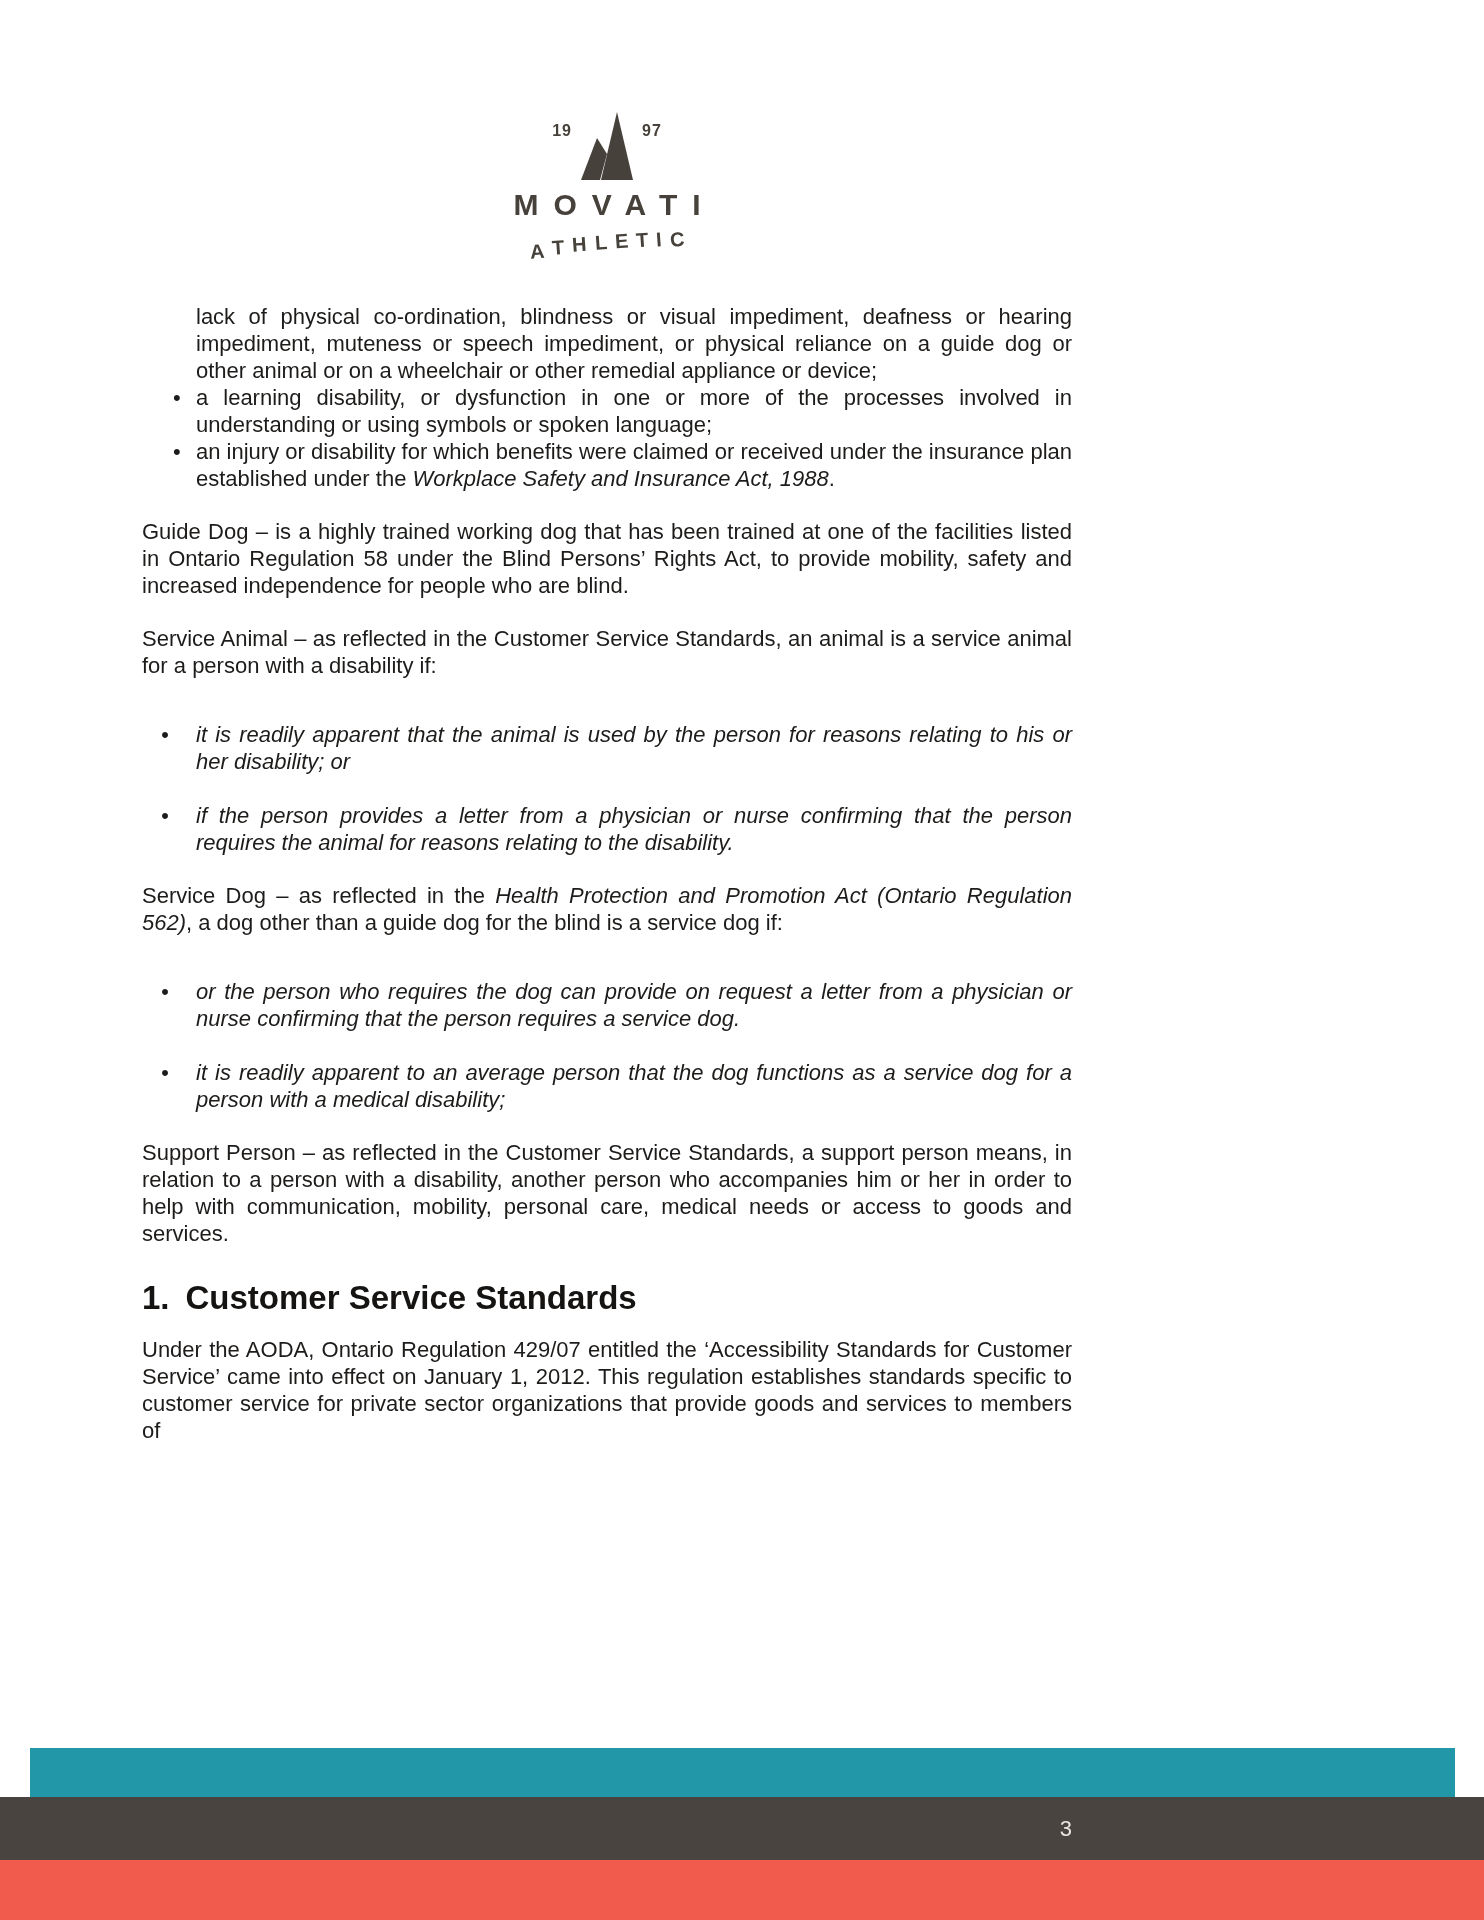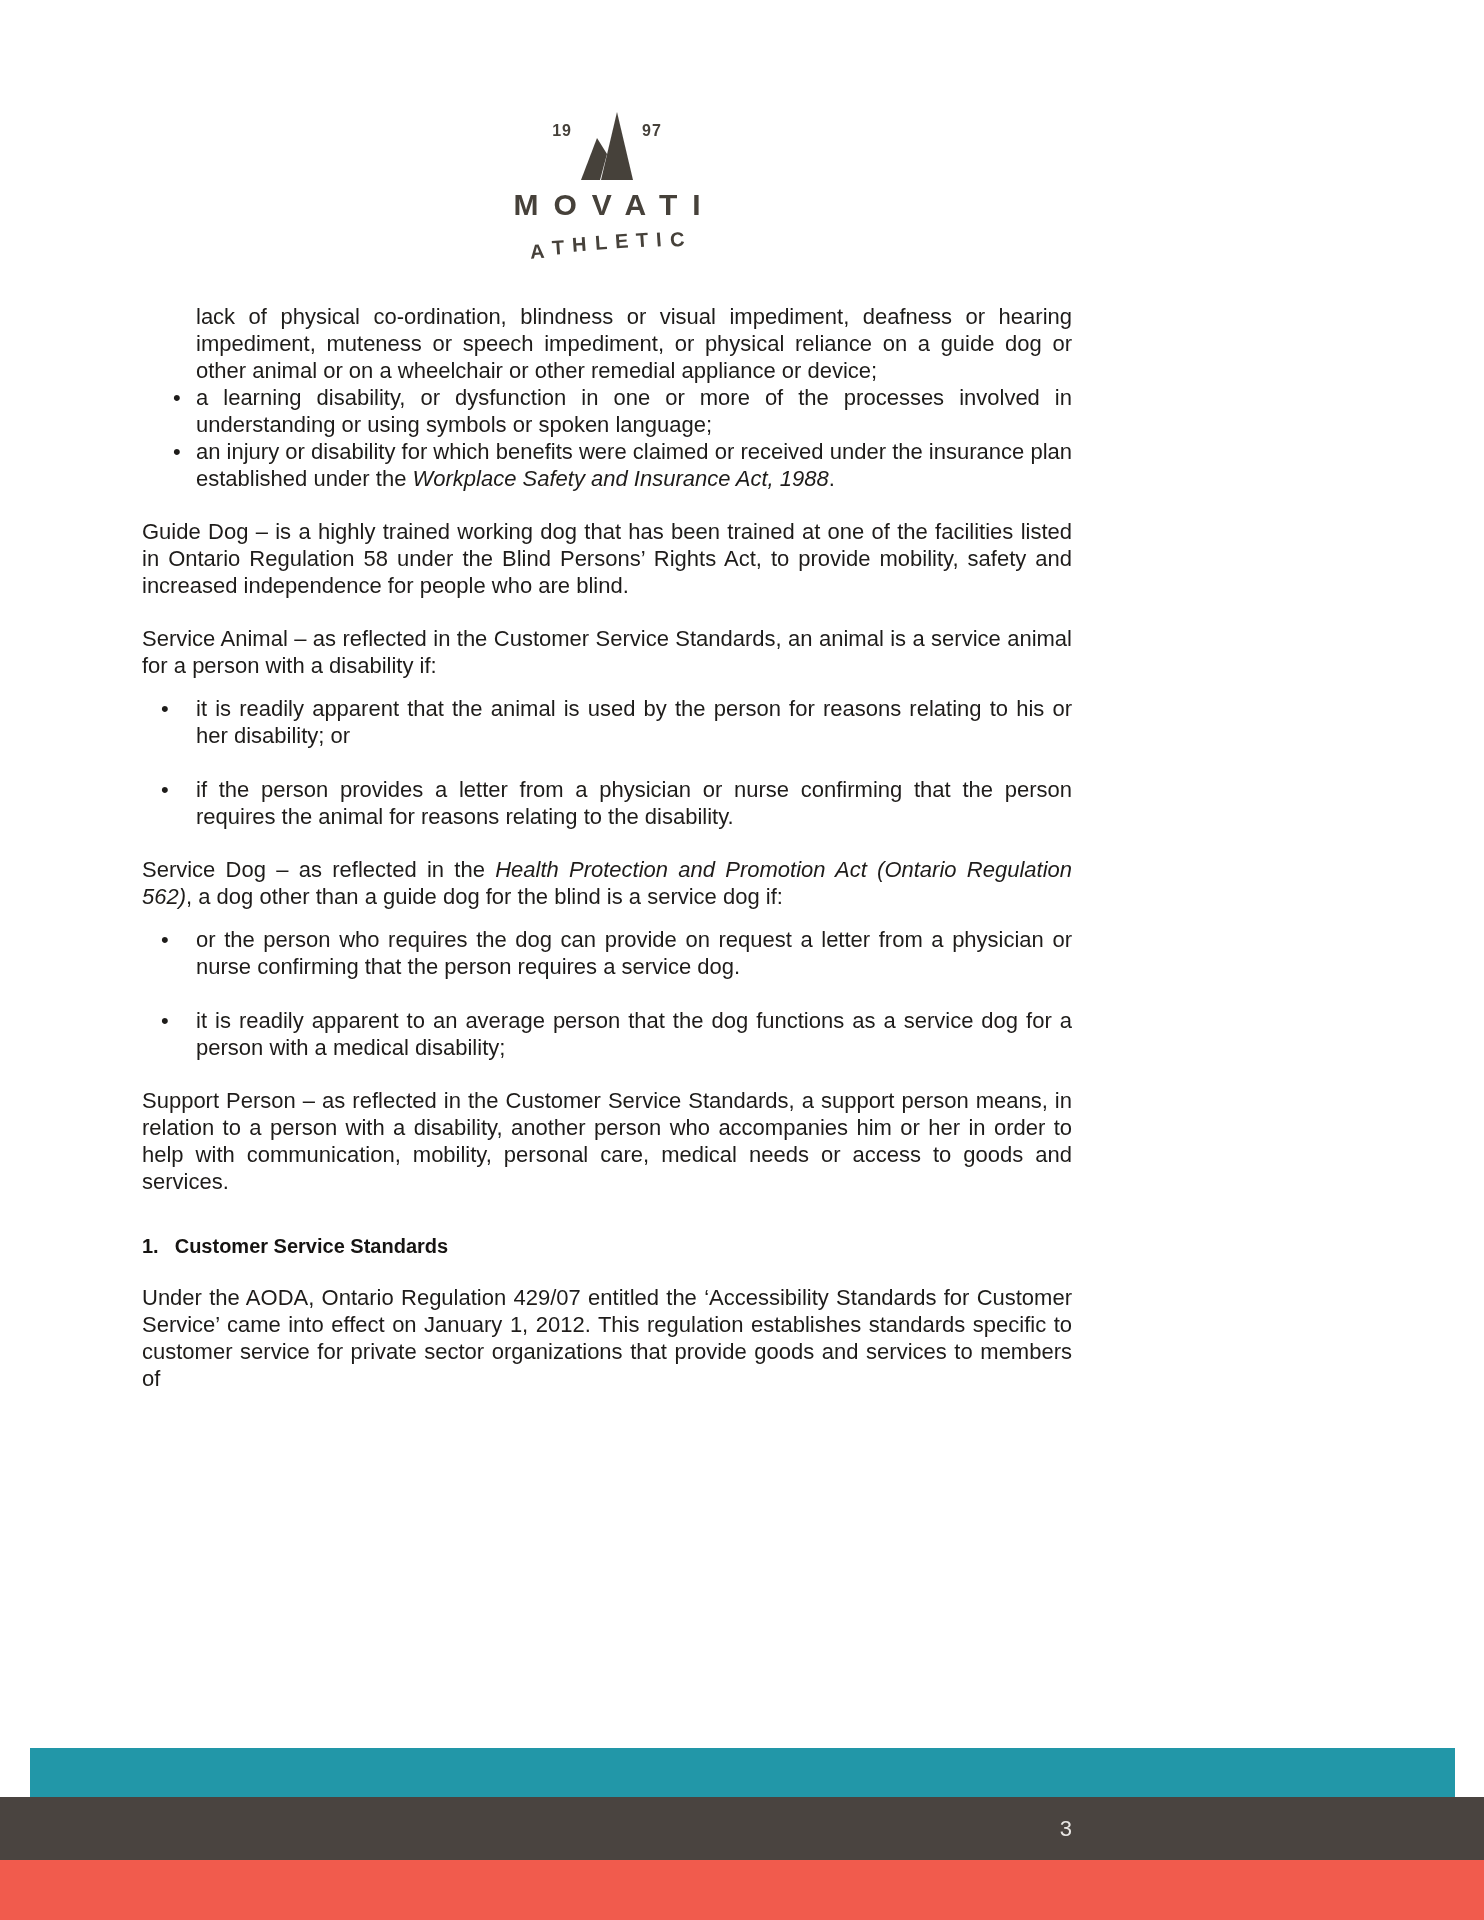--- a/index.html
+++ b/index.html
@@ -44,29 +44,29 @@
   .content {
     position: absolute; left: 142px; top: 303px; width: 930px;
     font-size: 22px; line-height: 27px; text-align: justify;
   }
   .block { margin-top: 26px; }
   .first-block { margin-top: 0; }
 
   .li { position: relative; padding-left: 54px; }
   .li::before { content: "\2022"; position: absolute; left: 31px; top: 0; }
   .li.no-bullet::before { content: none; }
-  .list-spaced { margin-top: 16px; }
+  .list-spaced { margin-top: 42px; font-style: italic; }
   .list-spaced .li::before { left: 19px; }
   .list-spaced .li + .li { margin-top: 27px; }
 
   em { font-style: italic; }
 
   .section-heading {
     margin-top: 36px;
-    font-size: 20px; font-weight: bold; line-height: 30px;
+    font-size: 33px; font-weight: bold; line-height: 30px;
     text-align: left; color: #161412;
   }
   .section-heading .h-num { display: inline-block; margin-right: 16px; }
   .after-heading { margin-top: 23px; }
 
   
   .bar-teal {
     position: absolute; left: 30px; right: 29px; top: 1748px; height: 49px;
     background: var(--teal, #2297a8);
   }

